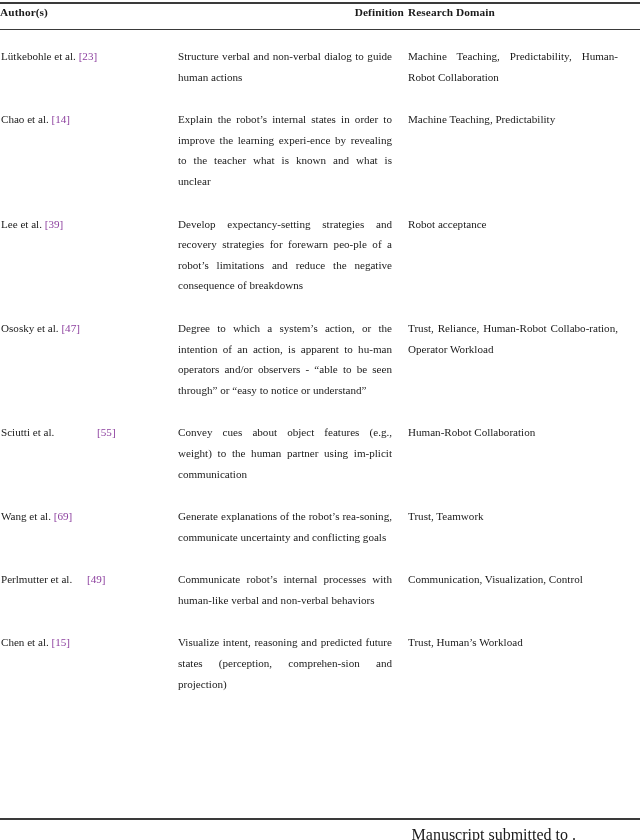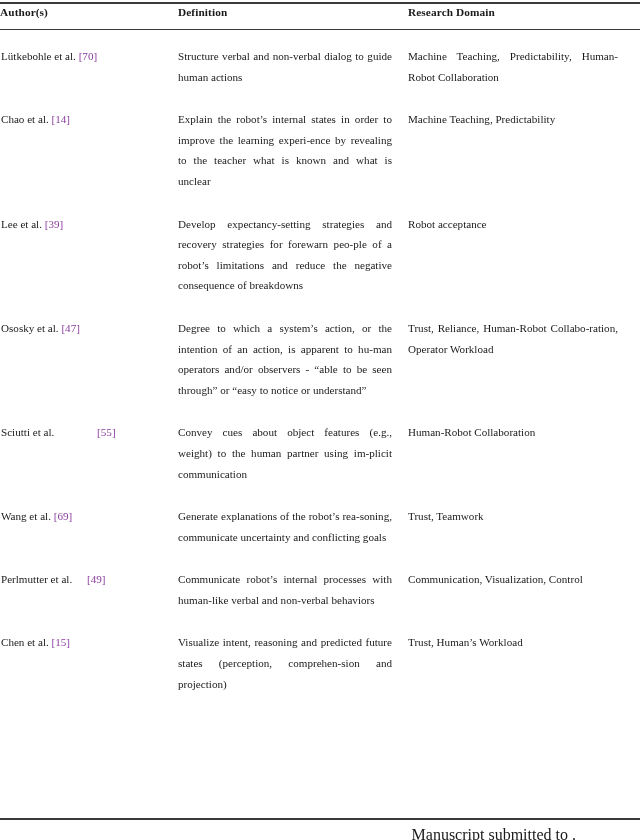--- a/index.html
+++ b/index.html
@@ -61,21 +61,21 @@
     font-weight: bold;
     font-size: 11.3px;
     text-align: left;
     vertical-align: top;
     padding: 0 0 14px 0;
     letter-spacing: 0.1px;
     line-height: 14px;
     margin-left: 28px;
   }
   thead th.h-author { padding-left: 0px; }
-  thead th.h-def    { padding-left: 4px; }
+  thead th.h-def    { padding-left: 4px; text-align: right; }
   thead th.h-dom    { padding-left: 4px; }
 
   tbody td {
     vertical-align: top;
     font-size: 11.1px;
     line-height: 20.6px;
     padding-top: 11px;
     padding-bottom: 11px;
   }
 
@@ -132,21 +132,21 @@
     </colgroup>
     <thead>
       <tr>
         <th class="h-author">Author(s)</th>
         <th class="h-def">Definition</th>
         <th class="h-dom">Research Domain</th>
       </tr>
     </thead>
     <tbody id="tbody">
         <tr>
-          <td class="author"><span>Lütkebohle et al.</span> <span class="ref" style="color: rgb(140, 63, 158);">[70]</span></td>
+          <td class="author"><span>Lütkebohle et al.</span> <span class="ref" style="color: rgb(140, 63, 158);">[23]</span></td>
           <td class="definition"><span>Structure verbal and non-verbal dialog to guide human actions</span></td>
           <td class="domain"><span>Machine Teaching, Predictability, Human-Robot Collaboration</span></td>
         </tr>
         <tr>
           <td class="author"><span>Chao et al.</span> <span class="ref" style="color: rgb(140, 63, 158);">[14]</span></td>
           <td class="definition"><span>Explain the robot’s internal states in order to improve the learning experi-ence by revealing to the teacher what is known and what is unclear</span></td>
           <td class="domain"><span>Machine Teaching, Predictability</span></td>
         </tr>
         <tr>
           <td class="author"><span>Lee et al.</span> <span class="ref" style="color: rgb(140, 63, 158);">[39]</span></td>

